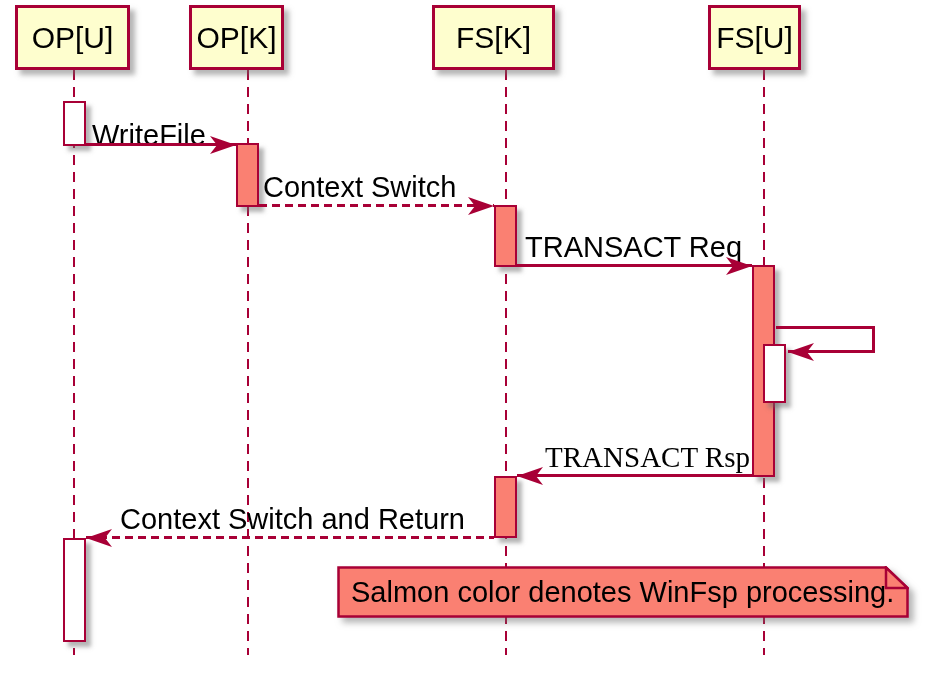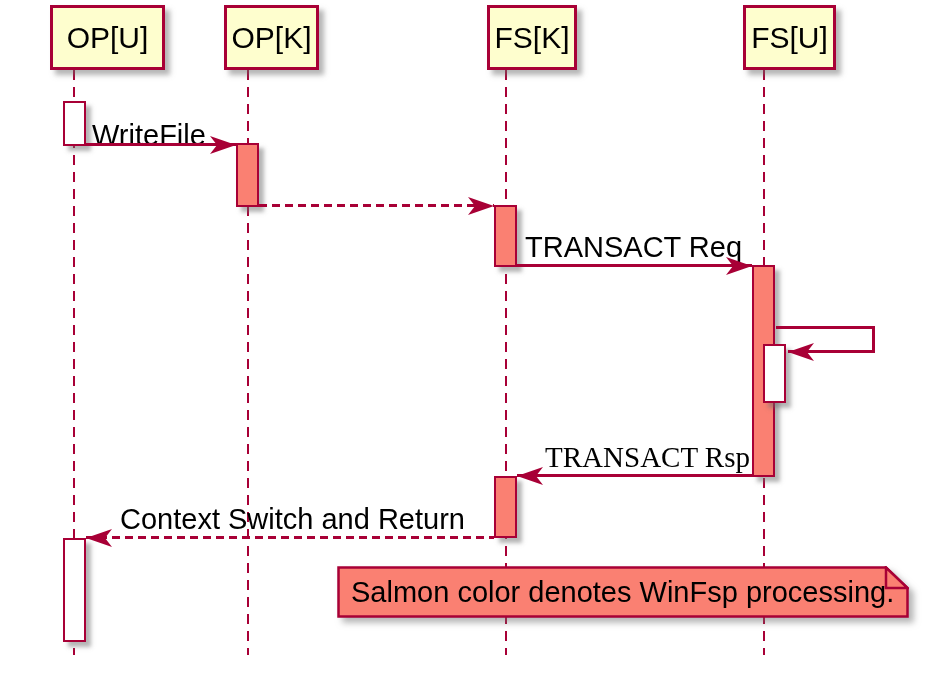--- a/index.html
+++ b/index.html
@@ -6,21 +6,20 @@
   .canvas {
     position:relative; width:950px; height:682px; background:#FFFFFF;
     font-family:"Liberation Sans", sans-serif; overflow:hidden;
   }
   .head {
     position:absolute; top:5px; height:65px; box-sizing:border-box;
     background:#FEFECE; border:3px solid #A80036;
     display:flex; align-items:center; justify-content:center;
     font-size:30px; color:#000;
     box-shadow:5px 5px 5px rgba(110,110,110,0.5);
-    margin-left:35px;
   }
   .lifeline {
     position:absolute; top:70px; height:585px; width:2px;
     background:repeating-linear-gradient(180deg,#A80036 0 10px,transparent 10px 17px);
   }
   .act {
     position:absolute; width:23px; box-sizing:border-box;
     border:2px solid #A80036;
     box-shadow:5px 5px 4px rgba(110,110,110,0.5);
   }
@@ -53,41 +52,42 @@
   <div class="lifeline" style="left:247px;"></div>
   <div class="lifeline" style="left:505px;"></div>
   <div class="lifeline" style="left:763px;"></div>
 
   <div class="head" style="left:15px;width:115px;">
     <span>OP[U]</span>
   </div>
   <div class="head" style="left:189px;width:95px;">
     <span>OP[K]</span>
   </div>
-  <div class="head" style="left:452px;width:90px;">
+  <div class="head" style="left:432px;width:123px;">
     <span>FS[K]</span>
   </div>
   <div class="head" style="left:708px;width:93px;">
     <span>FS[U]</span>
   </div>
 
   <div class="act white" style="left:63px;top:101px;height:45px;"></div>
   <div class="act salmon" style="left:236px;top:143px;height:64px;"></div>
   <div class="act salmon" style="left:494px;top:205px;height:62px;"></div>
   <div class="act salmon" style="left:752px;top:265px;height:212px;"></div>
   <div class="act white" style="left:763px;top:344px;height:59px;"></div>
   <div class="act salmon" style="left:494px;top:476px;height:62px;"></div>
   <div class="act white" style="left:63px;top:538px;height:104px;"></div>
 
   <div class="mlabel" style="left:92px;top:118px;">WriteFile</div>
   <div class="solid-line" style="left:86px;top:143px;width:150px;"></div>
   <svg class="ahead" style="left:210px;top:136px;" width="26" height="18" viewBox="0 0 26 18">
       <polygon points="0,0 26,9 0,18 7,9" fill="#A80036"></polygon>
     </svg>
 
+  <div class="mlabel" style="left:263px;top:170px;">Context Switch</div>
   <div class="dashed-line" style="left:259px;top:204px;width:235px;"></div>
   <svg class="ahead" style="left:468px;top:197px;" width="26" height="18" viewBox="0 0 26 18">
       <polygon points="0,0 26,9 0,18 7,9" fill="#A80036"></polygon>
     </svg>
 
   <div class="mlabel" style="left:525px;top:230px;">TRANSACT Req</div>
   <div class="solid-line" style="left:517px;top:264px;width:235px;"></div>
   <svg class="ahead" style="left:726px;top:257px;" width="26" height="18" viewBox="0 0 26 18">
       <polygon points="0,0 26,9 0,18 7,9" fill="#A80036"></polygon>
     </svg>

